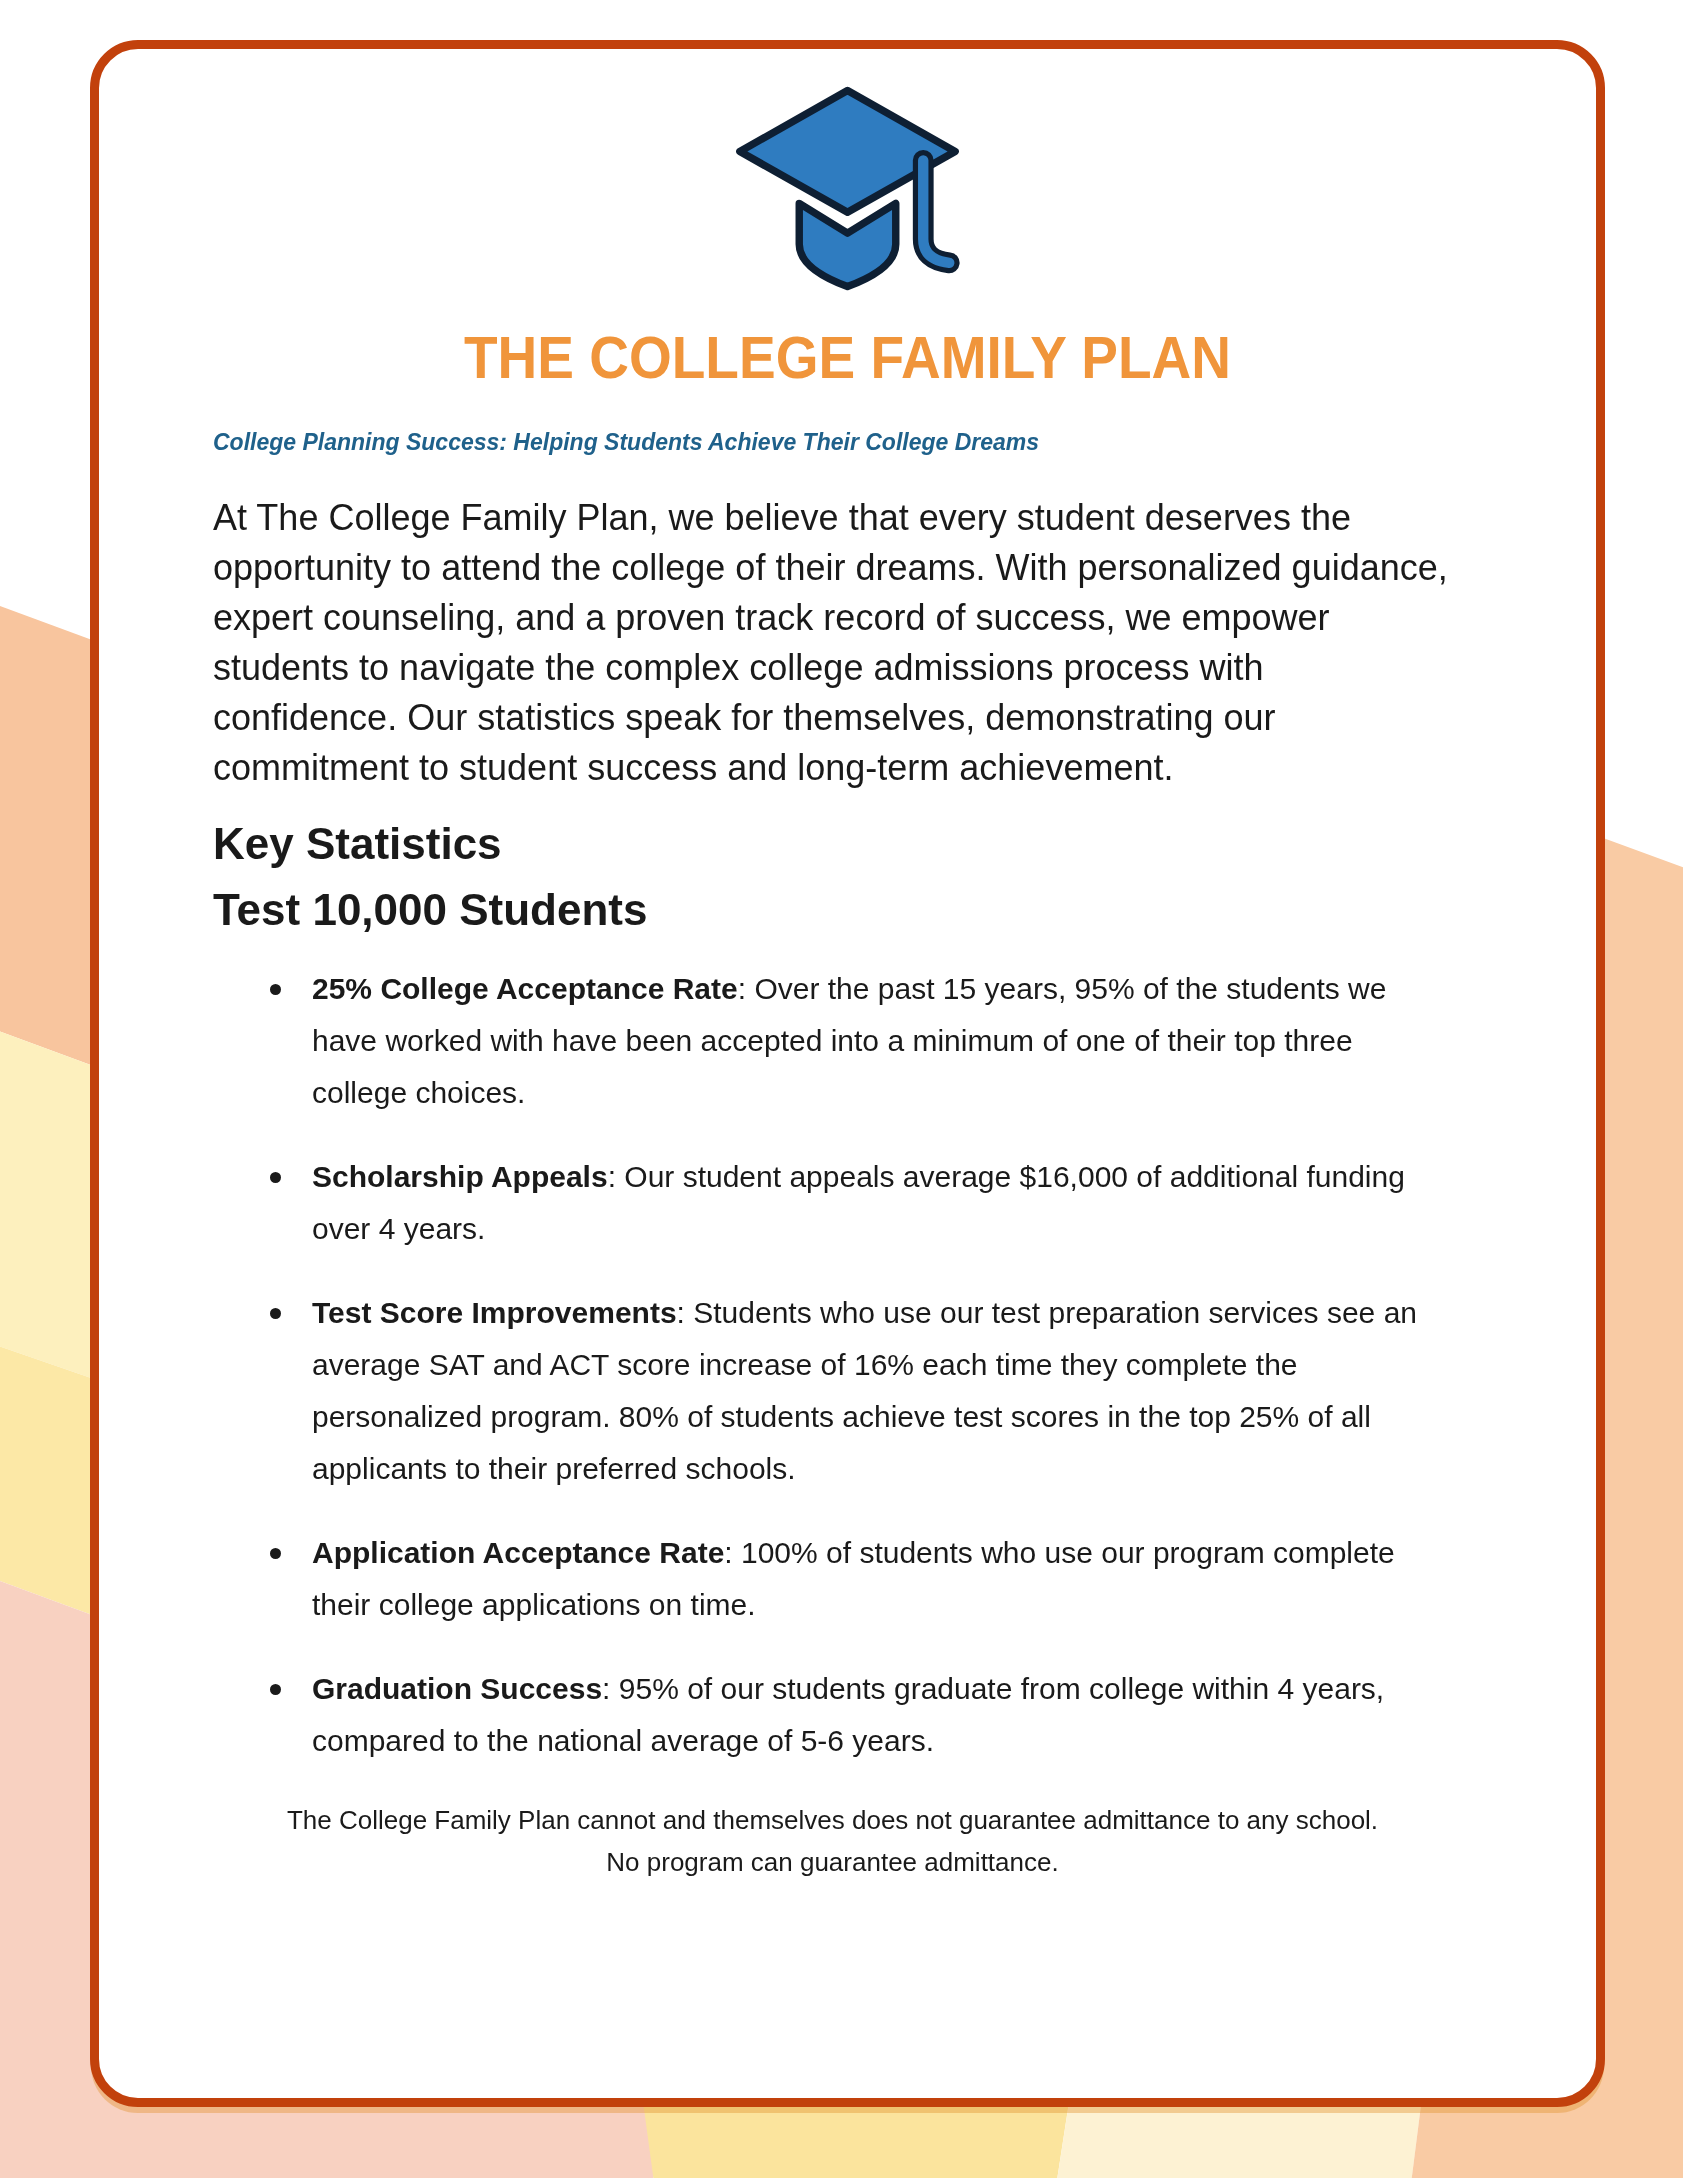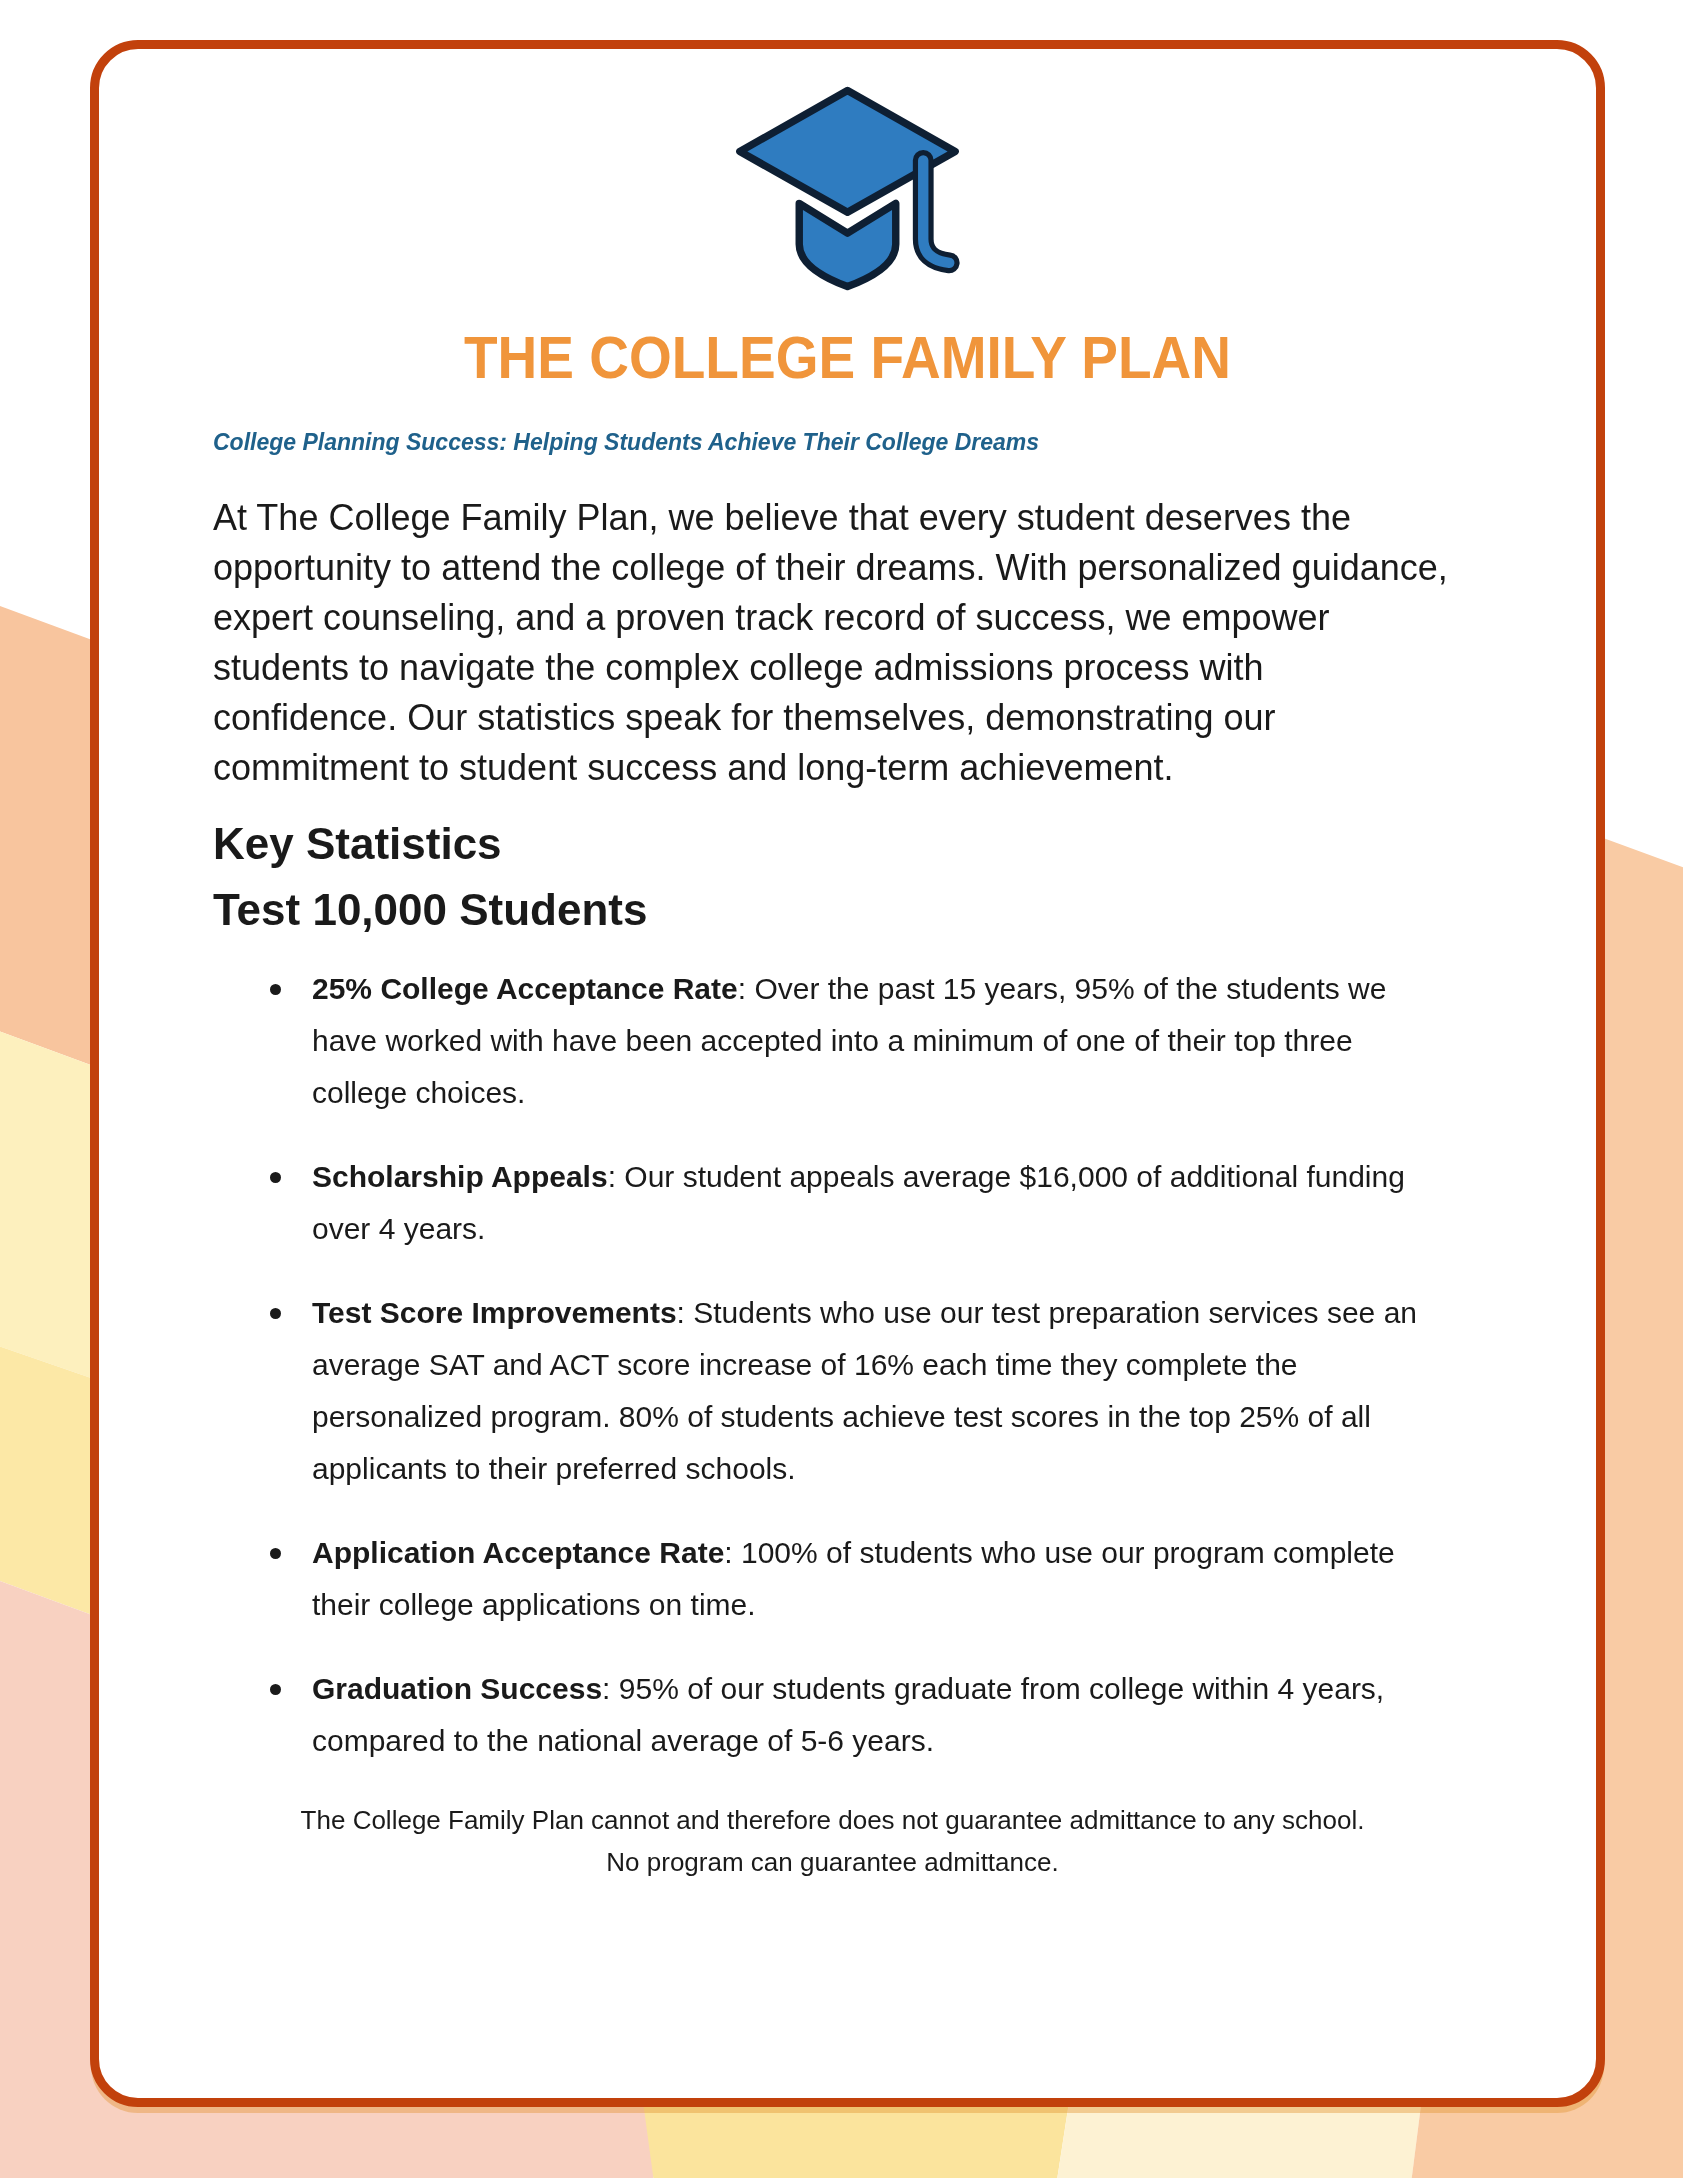--- a/index.html
+++ b/index.html
@@ -128,20 +128,20 @@
         </li>
         <li>
           <span class="dot"></span><b>Application Acceptance Rate</b><span>: 100% of students who use our program complete their college applications on time.</span>
         </li>
         <li>
           <span class="dot"></span><b>Graduation Success</b><span>: 95% of our students graduate from college within 4 years, compared to the national average of 5-6 years.</span>
         </li>
       </ul>
 
       <p class="disclaimer">
-        <span>The College Family Plan cannot and therefore does not guarantee admittance to any school.</span><br>
+        <span>The College Family Plan cannot and themselves does not guarantee admittance to any school.</span><br>
         <span>No program can guarantee admittance.</span>
       </p>
 
     </div>
   </div>
 </div>
 
 
 </body></html>

